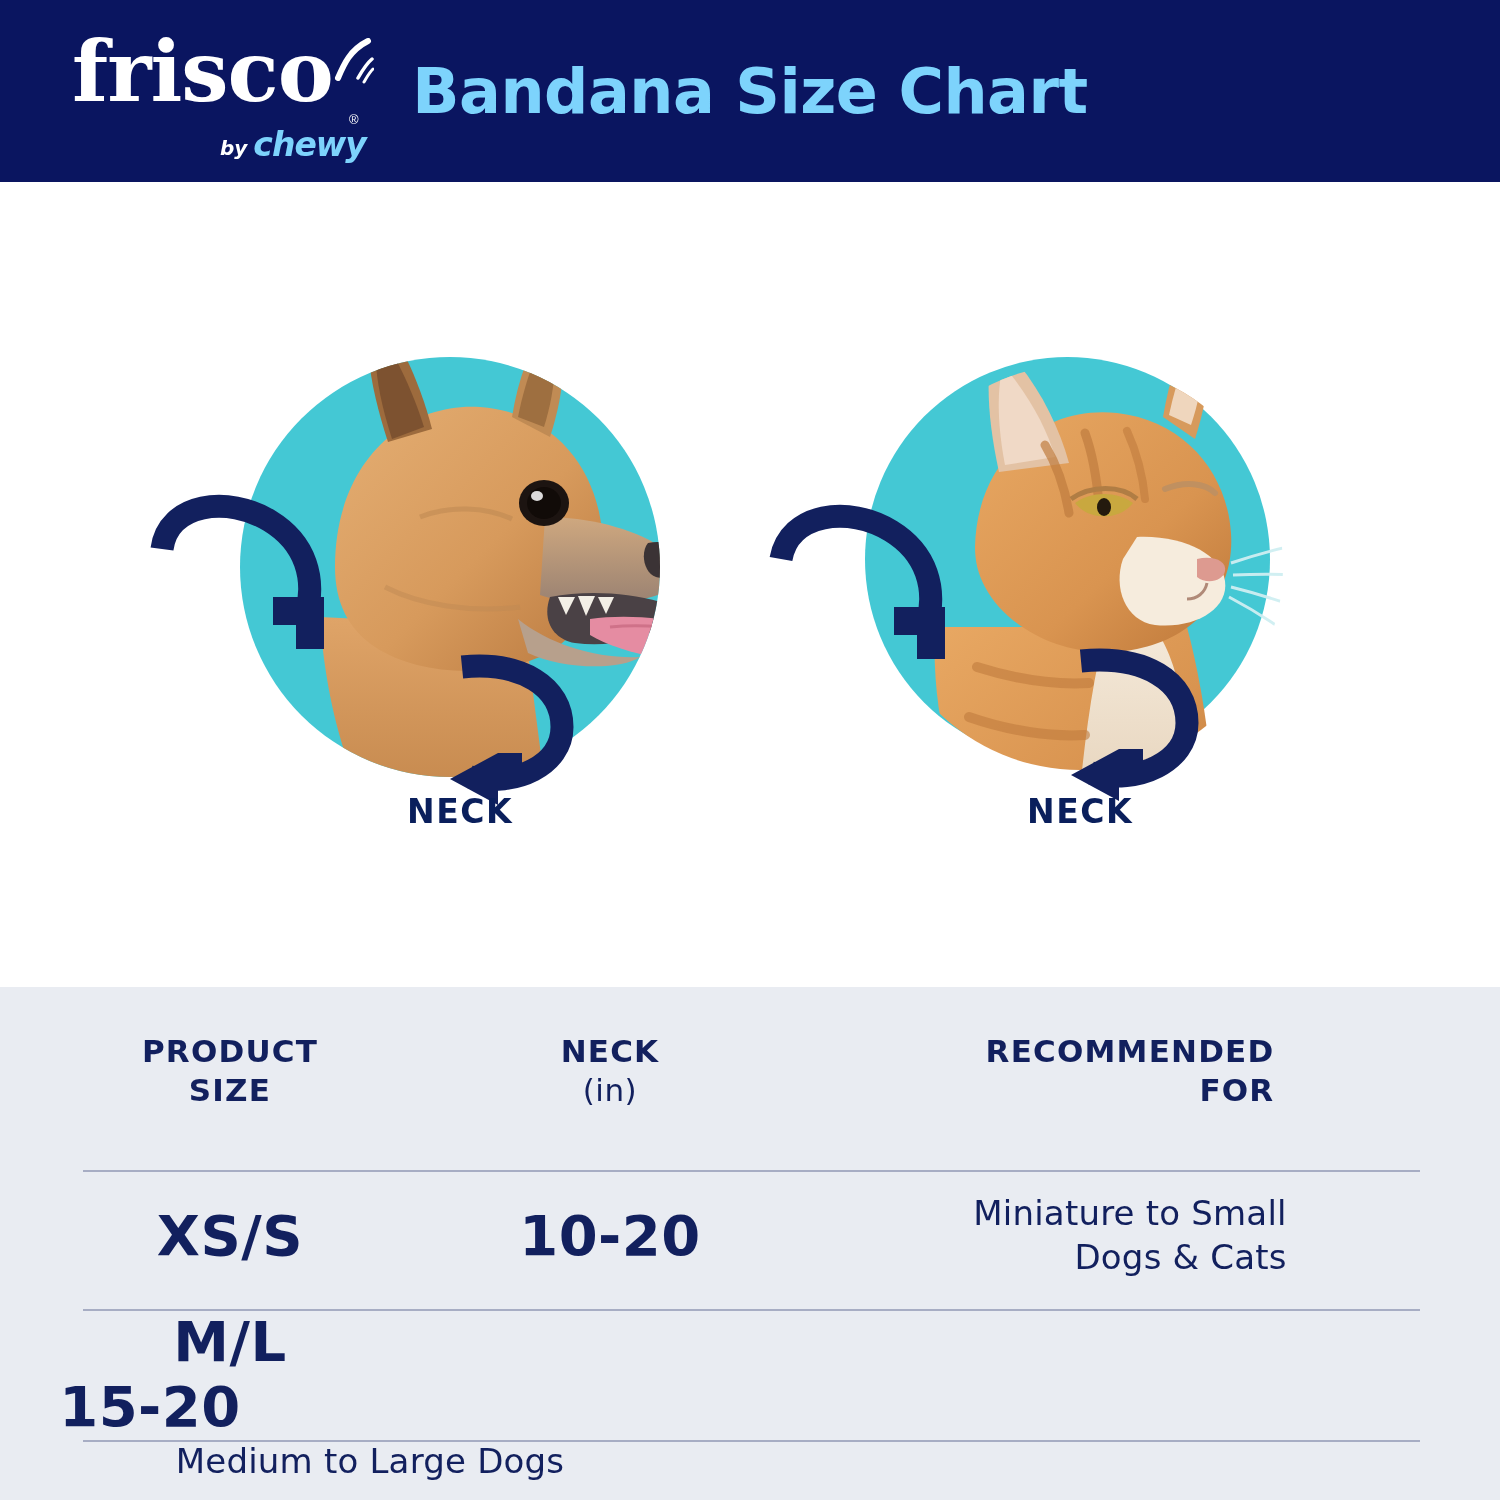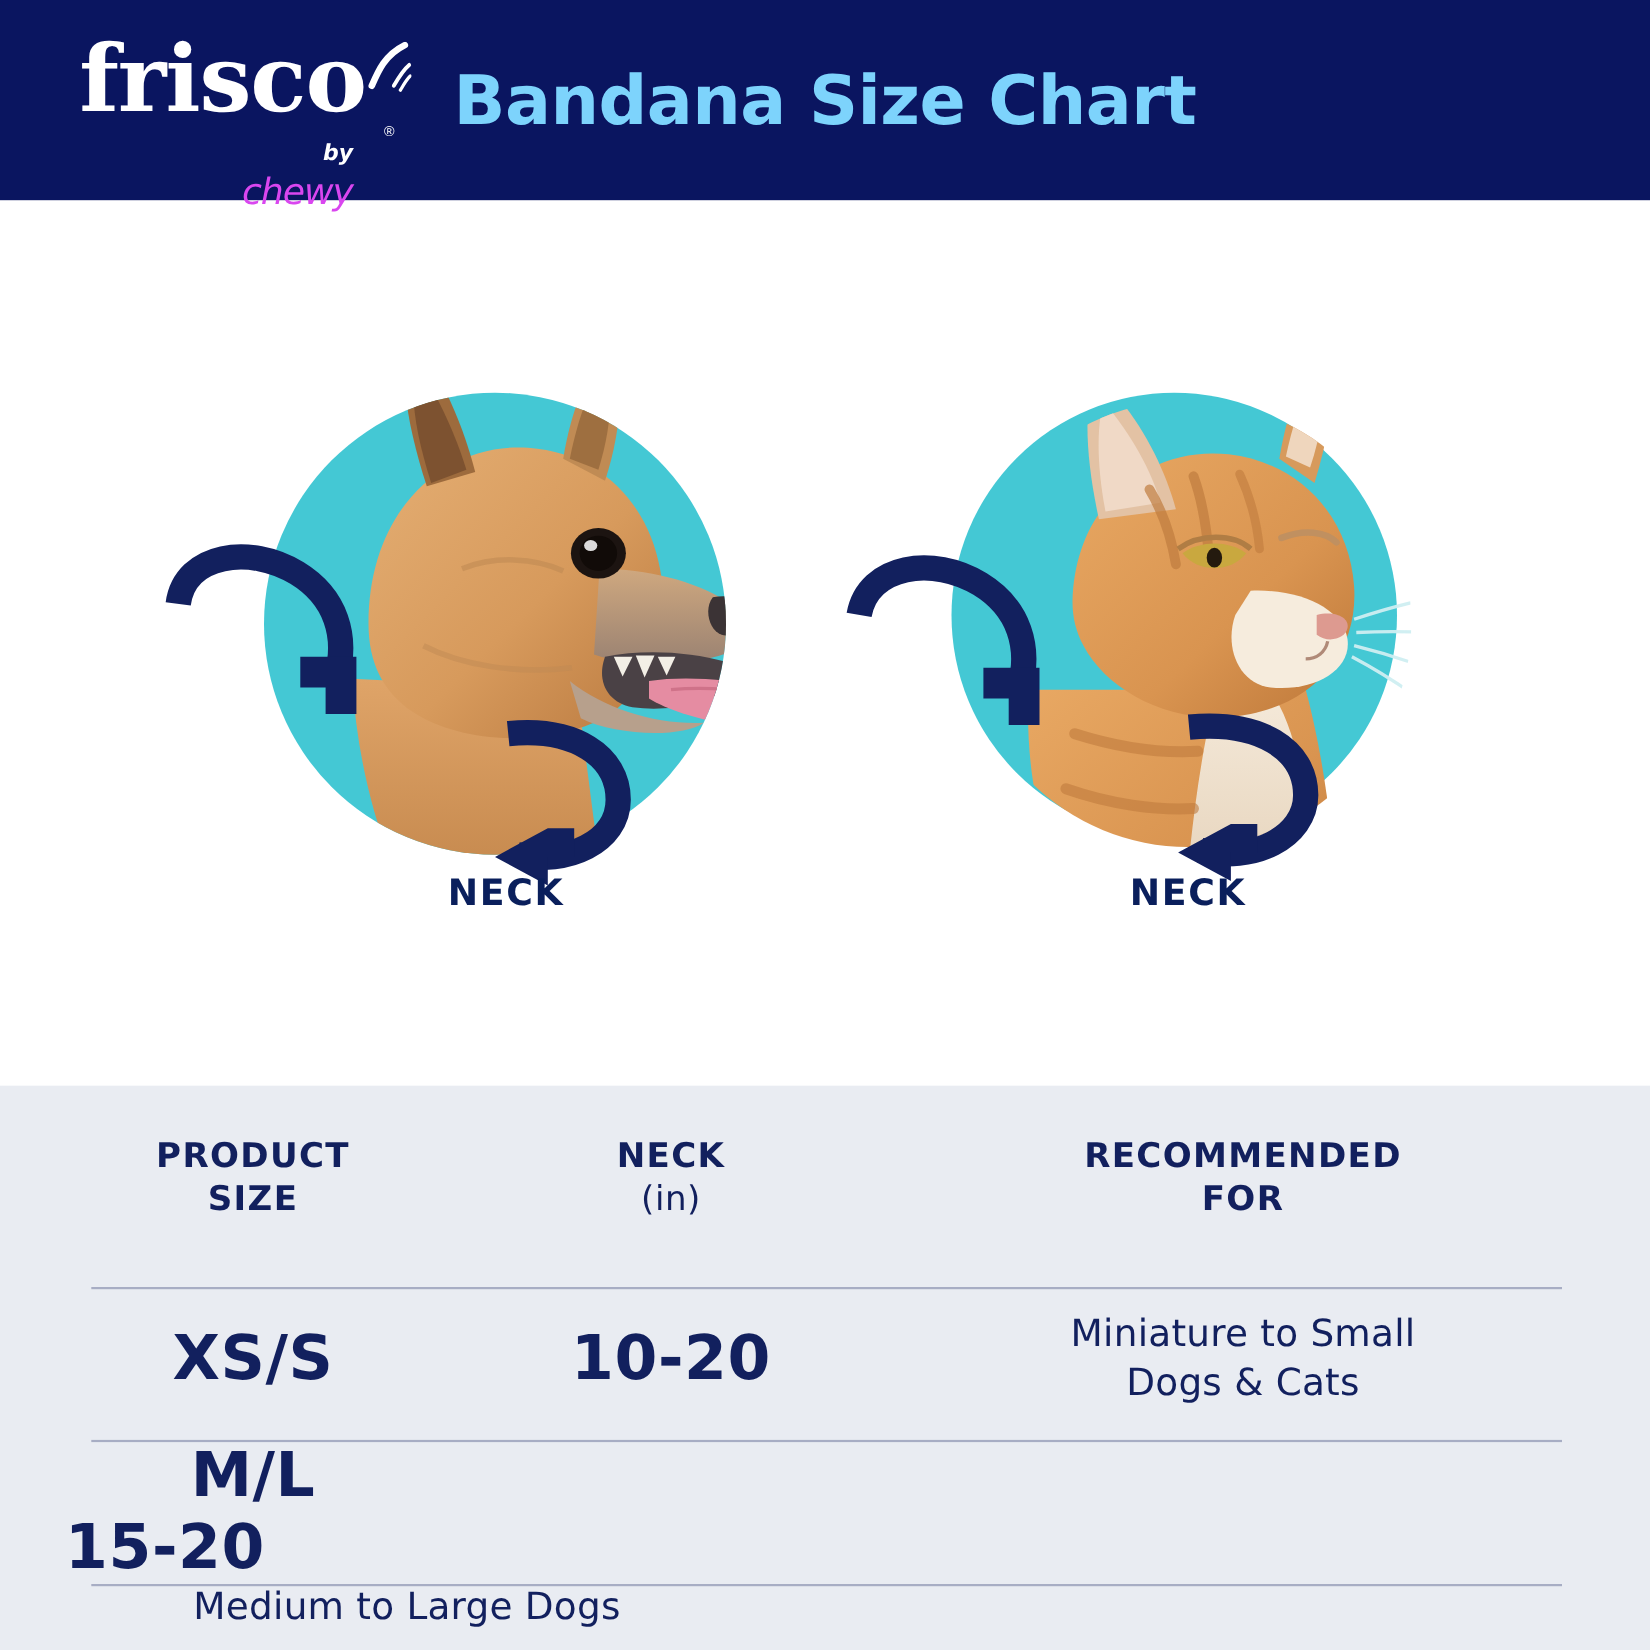--- a/index.html
+++ b/index.html
@@ -52,38 +52,37 @@
     left: 262px; top: 8px;
     width: 40px; height: 46px;
     pointer-events: none;
   }
   .logo-sub {
     position: absolute;
     left: 148px; top: 98px;
     display: flex;
     align-items: flex-end;
     gap: 6px;
-    flex-direction: column;
   }
   .logo-by {
     font-family: "DejaVu Sans", sans-serif;
     font-size: 20px;
     font-weight: 700;
     font-style: italic;
     color: #ffffff;
     line-height: 1;
     padding-bottom: 3px;
   }
   .logo-chewy {
     font-family: "DejaVu Sans", sans-serif;
     font-size: 33px;
-    font-weight: 400;
+    font-weight: 700;
     font-style: italic;
     letter-spacing: -1px;
-    color: #d946ef;
+    color: #7dd3fc;
     line-height: 1;
   }
   #page-title {
     position: absolute;
     left: 0; top: 58px;
     width: 1500px;
     text-align: center;
     color: #7dd3fc;
     font-family: "DejaVu Sans", sans-serif;
     font-size: 62px;
@@ -165,21 +164,21 @@
   .cell {
     display: flex;
     align-items: center;
     justify-content: center;
     text-align: center;
     color: #12205e;
     box-sizing: border-box;
   }
   .cell.c1 { width: 460px; }
   .cell.c2 { width: 300px; }
-  .cell.c3 { width: 740px; }
+  .cell.c3 { width: 740px; text-align: right; }
 
   #table-head { top: 24px; height: 120px; }
   #table-head .cell {
     font-family: "DejaVu Sans", sans-serif;
     font-weight: 700;
     font-size: 31px;
     letter-spacing: 1.2px;
     line-height: 1.25;
   }
   #table-head .cell .sub {

